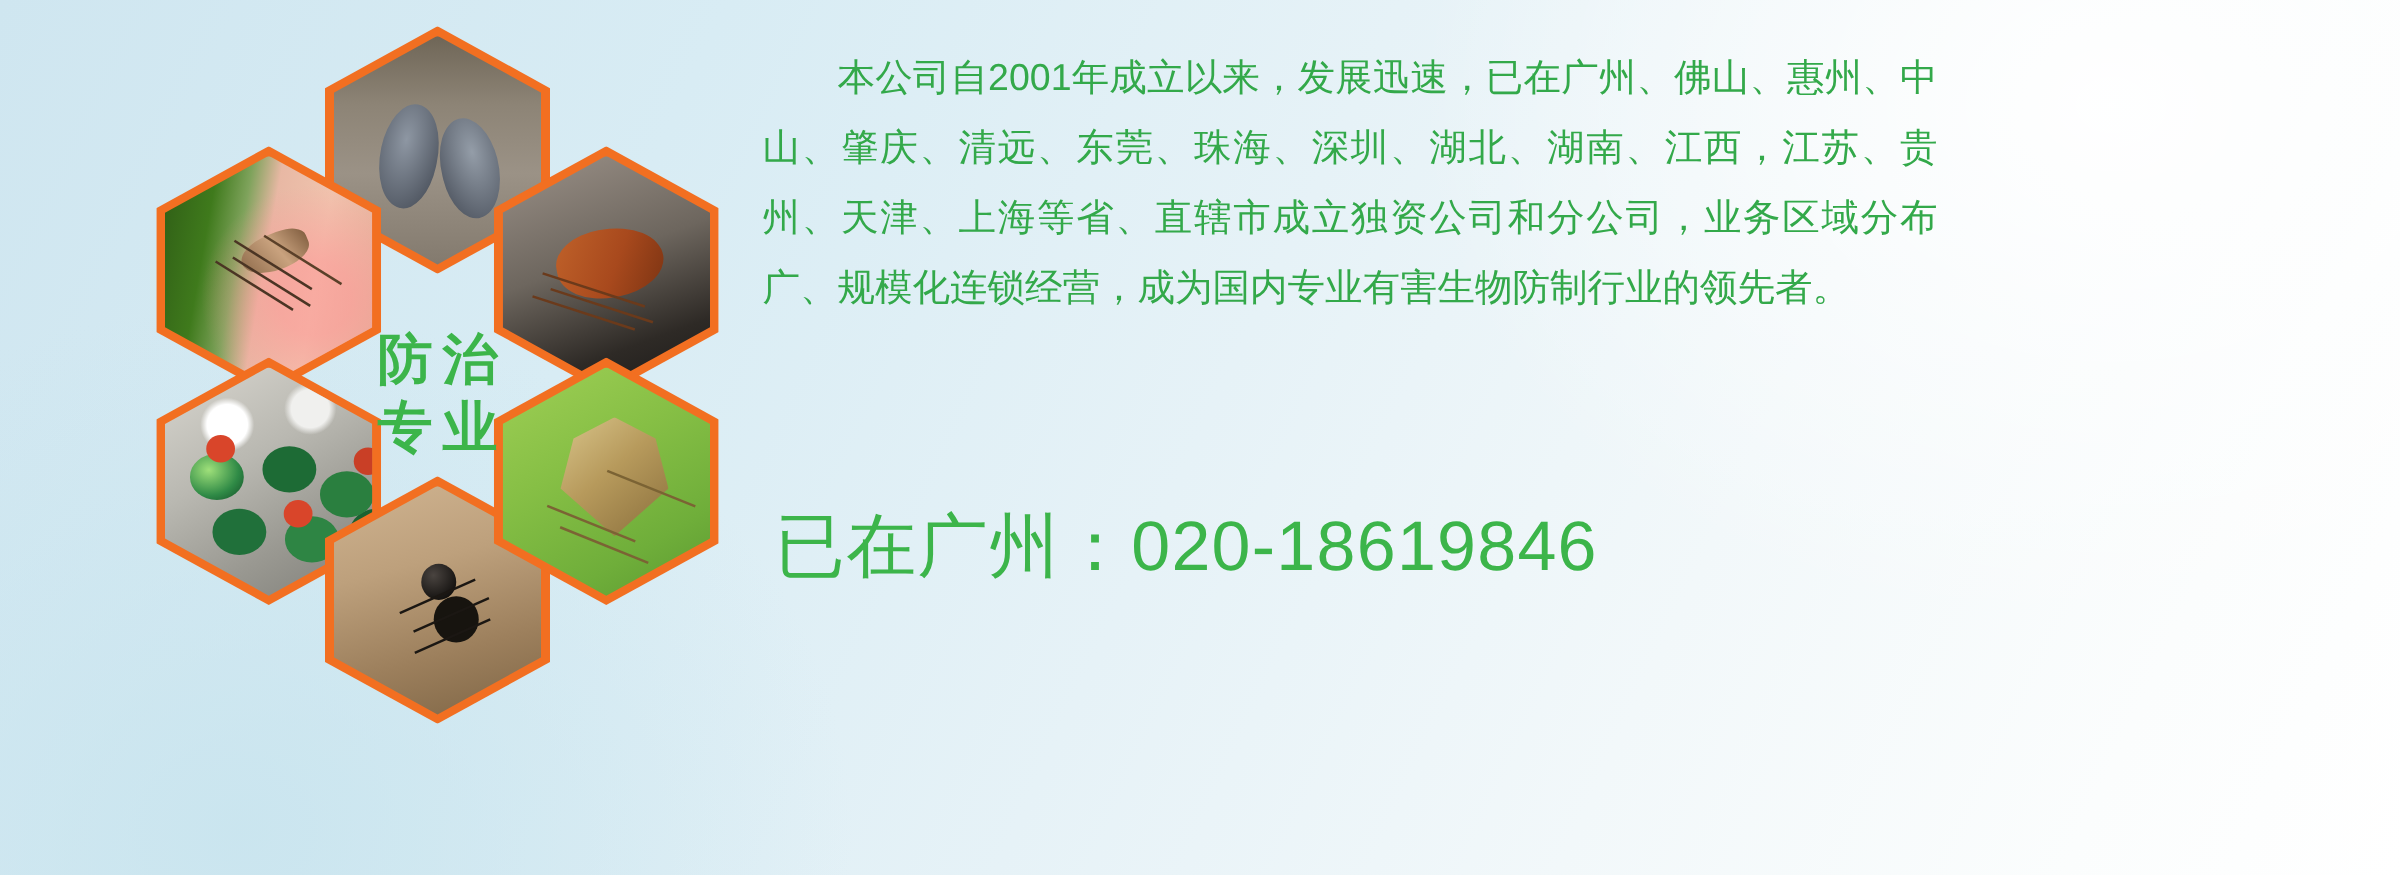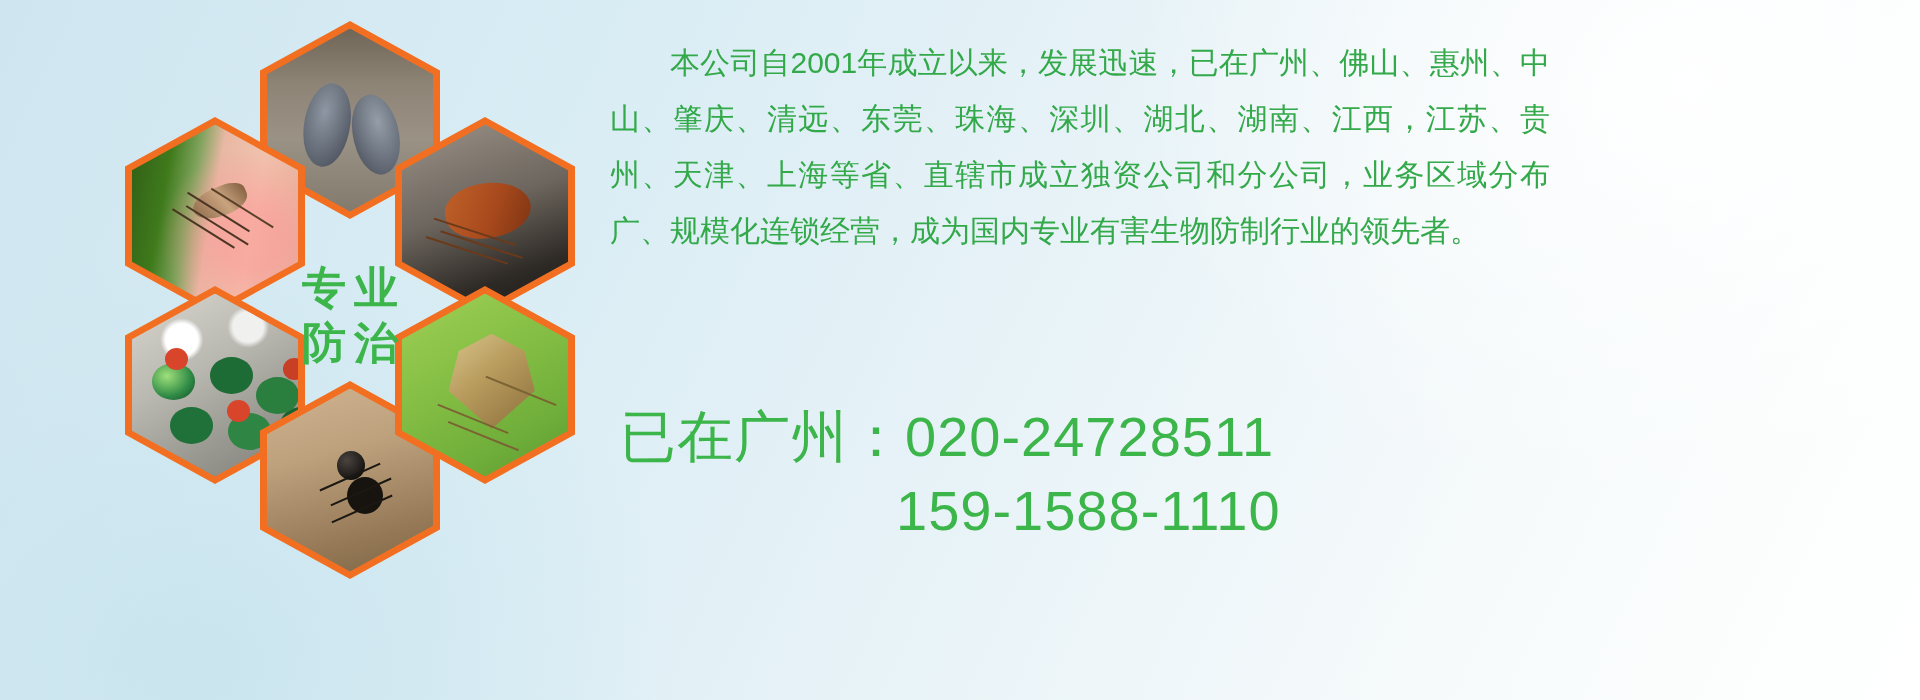--- a/index.html
+++ b/index.html
@@ -190,30 +190,29 @@
         </div>
     </div>
 
     <div class="hex h-botright">
       <div class="inner">
           <div class="art art-stinkbug"></div>
         </div>
     </div>
 
     <div class="hex-center h-center">
+      <div class="cline">防治</div>
       <div class="cline">专业</div>
-      <div class="cline">防治</div>
     </div>
 
   </div>
 
   <div id="content">
 
     <div id="paragraph">本公司自2001年成立以来，发展迅速，已在广州、佛山、惠州、中山、肇庆、清远、东莞、珠海、深圳、湖北、湖南、江西，江苏、贵州、天津、上海等省、直辖市成立独资公司和分公司，业务区域分布广、规模化连锁经营，成为国内专业有害生物防制行业的领先者。</div>
 
     <div id="contact">
-      <div class="ln ln1"><span>已在广州：</span><span>020-24728511</span></div>
-      <div class="ln ln2">159-1588-1110</div>
+      <div class="ln ln1"><span>已在广州：</span><span>020-18619846</span></div>
     </div>
 
   </div>
 
 </div>
 
 </body></html>

